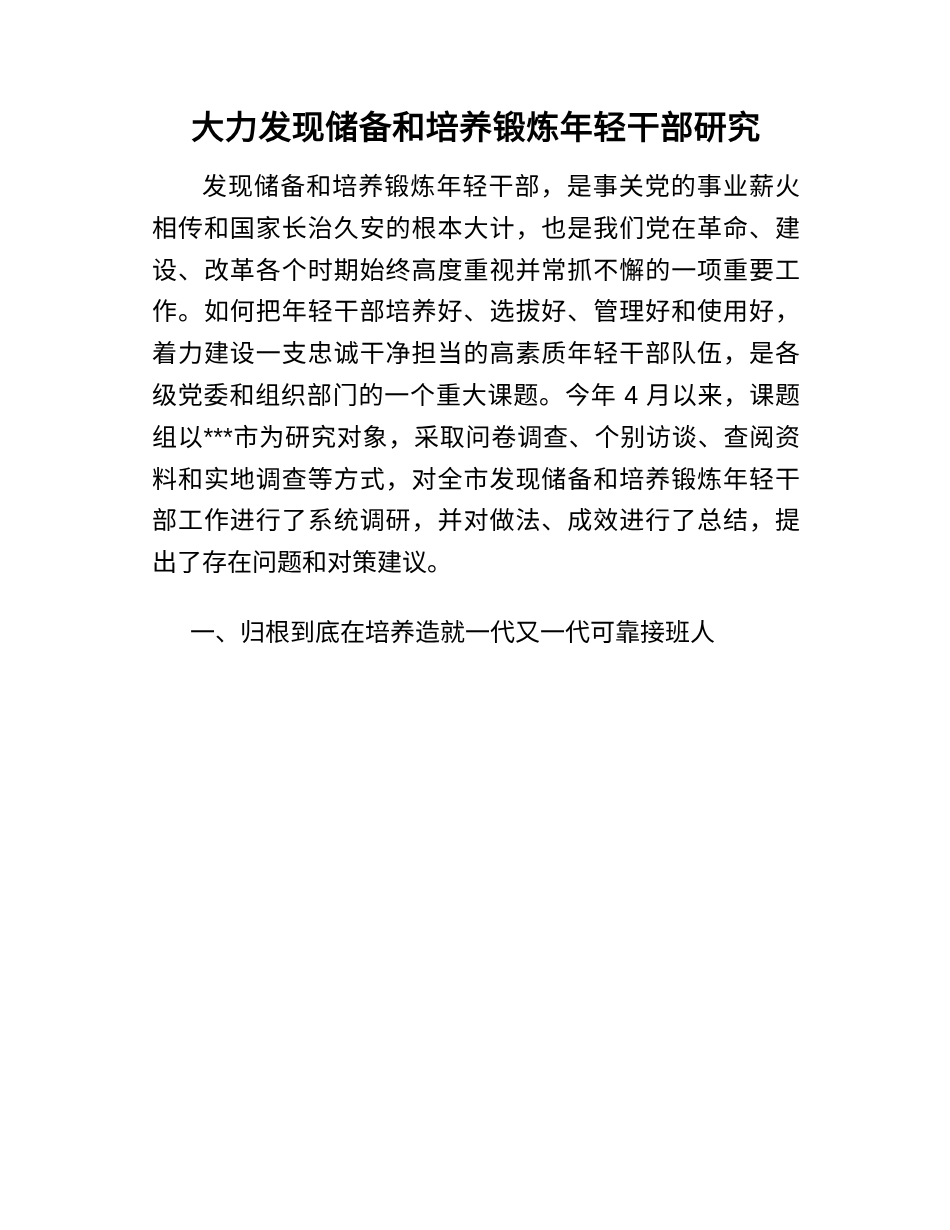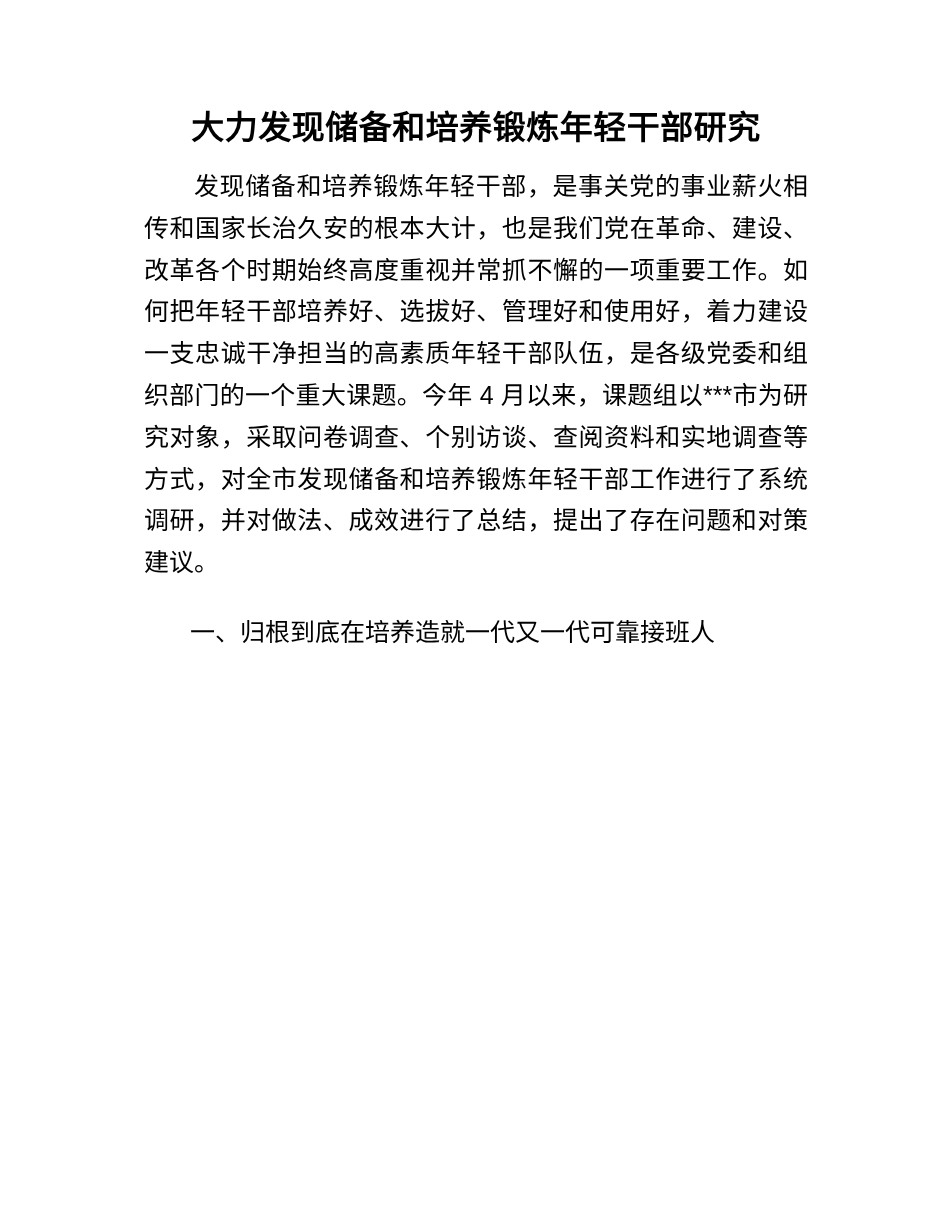--- a/index.html
+++ b/index.html
@@ -20,21 +20,21 @@
   }
   .doc-title {
     margin: 0 0 14px 0;
     font-size: 33px;
     line-height: 48px;
     font-weight: 700;
     text-align: center;
     letter-spacing: 0.5px;
   }
   .doc-paragraph {
-    margin: 4px;
+    margin: 12px;
     font-size: 25px;
     line-height: 41.8px;
     text-align: justify;
     text-justify: inter-ideograph;
     text-indent: 2em;
     word-break: break-all;
   }
   .doc-heading {
     margin: 28px 0 8px 0;
     font-size: 25px;

